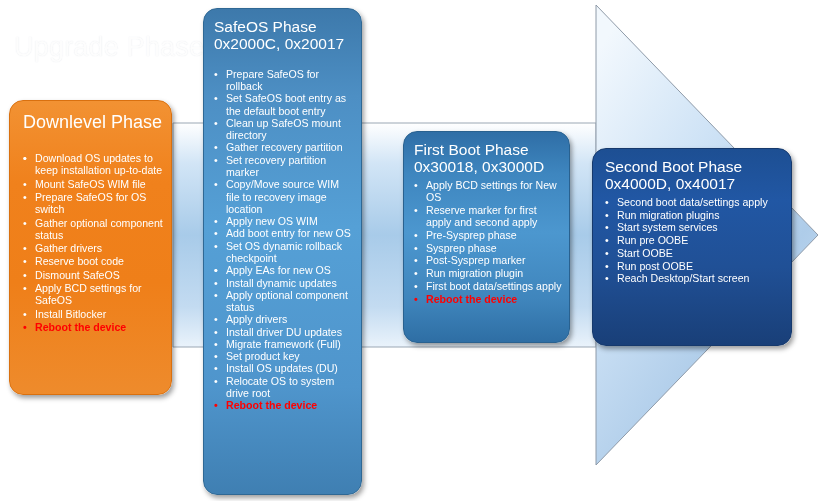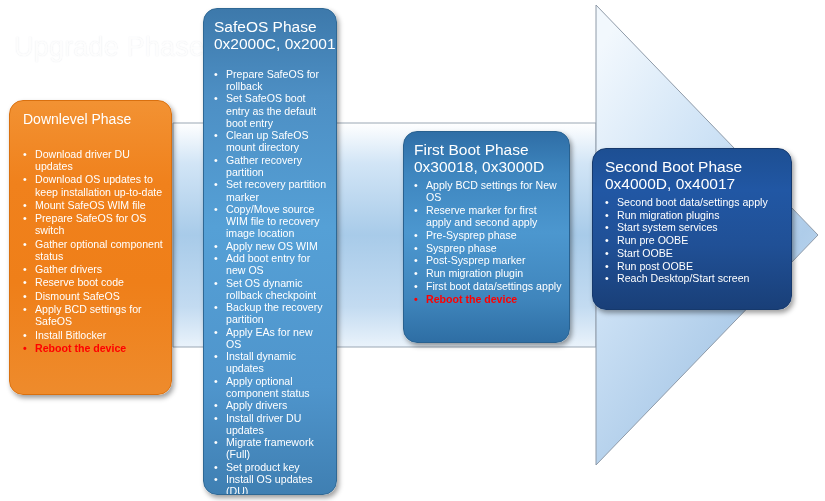--- a/index.html
+++ b/index.html
@@ -87,28 +87,28 @@
   }
 
   
   #card-downlevel {
     left: 9px; top: 100px;
     width: 163px; height: 295px;
     background: linear-gradient(to bottom, #f29233 0%, #f0811c 28%, #ef7f19 62%, #ee8b2c 100%);
     border: 1px solid #d9700f;
   }
   #card-downlevel .phase-inner { padding: 11px 8px 6px 13px; }
-  #card-downlevel .phase-title { font-size: 14px; margin-bottom: 20px; }
+  #card-downlevel .phase-title { font-size: 18px; margin-bottom: 20px; }
   #card-downlevel ul.phase-list { font-size: 10.6px; }
   #card-downlevel ul.phase-list li { margin-bottom: 1px; }
 
   
   #card-safeos {
     left: 203px; top: 8px;
-    width: 134px; height: 487px;
+    width: 159px; height: 487px;
     background: linear-gradient(to bottom, #3d79ab 0%, #4d8fc4 18%, #55a0d6 45%, #4f95cc 78%, #3f7fb2 100%);
     border: 1px solid #2f6894;
   }
   #card-safeos .phase-inner { padding: 9px 6px 5px 10px; }
   #card-safeos .phase-title { font-size: 15.5px; }
   #card-safeos .phase-code { font-size: 15.5px; margin-bottom: 15px; }
   #card-safeos ul.phase-list { font-size: 10.6px; }
   #card-safeos ul.phase-list li { margin-bottom: 0px; }
 
   
@@ -120,21 +120,21 @@
   }
   #card-firstboot .phase-inner { padding: 9px 6px 5px 10px; }
   #card-firstboot .phase-title { font-size: 15.5px; }
   #card-firstboot .phase-code { font-size: 15.5px; margin-bottom: 3px; }
   #card-firstboot ul.phase-list { font-size: 10.6px; }
   #card-firstboot ul.phase-list li { margin-bottom: 0.5px; }
 
   
   #card-secondboot {
     left: 592px; top: 148px;
-    width: 200px; height: 162px;
+    width: 200px; height: 198px;
     background: linear-gradient(to bottom, #1c4e92 0%, #1f54a0 25%, #24539b 55%, #1b4versa 0%, #17407a 100%);
     background: linear-gradient(to bottom, #1d4f93 0%, #2157a4 26%, #205096 60%, #193f78 100%);
     border: 1px solid #16396c;
   }
   #card-secondboot .phase-inner { padding: 9px 6px 5px 12px; }
   #card-secondboot .phase-title { font-size: 15.5px; }
   #card-secondboot .phase-code { font-size: 15.5px; margin-bottom: 3px; }
   #card-secondboot ul.phase-list { font-size: 10.6px; }
   #card-secondboot ul.phase-list li { margin-bottom: 0.5px; }
 </style>
@@ -171,21 +171,21 @@
 
     <path d="M 596,5 L 818,235 L 596,465 Z" fill="url(#headGrad)" stroke="#8e9aa8" stroke-width="1"></path>
   </svg>
 
   <div id="watermark">Upgrade Phases</div>
 
   <div class="phase-card" id="card-downlevel">
     <div class="phase-inner">
       <div class="phase-title">Downlevel Phase</div>
       <ul class="phase-list">
-          <li><span class="bullet">•</span><span>Download driver DU updates</span></li>
+          <li><span class="bullet">•</span></li>
           <li><span class="bullet">•</span><span>Download OS updates to keep installation up-to-date</span></li>
           <li><span class="bullet">•</span><span>Mount SafeOS WIM file</span></li>
           <li><span class="bullet">•</span><span>Prepare SafeOS for OS switch</span></li>
           <li><span class="bullet">•</span><span>Gather optional component status</span></li>
           <li><span class="bullet">•</span><span>Gather drivers</span></li>
           <li><span class="bullet">•</span><span>Reserve boot code</span></li>
           <li><span class="bullet">•</span><span>Dismount SafeOS</span></li>
           <li><span class="bullet">•</span><span>Apply BCD settings for SafeOS</span></li>
           <li><span class="bullet">•</span><span>Install Bitlocker</span></li>
           <li class="reboot"><span class="bullet">•</span><span>Reboot the device</span></li>
@@ -200,30 +200,30 @@
       <ul class="phase-list">
           <li><span class="bullet">•</span><span>Prepare SafeOS for rollback</span></li>
           <li><span class="bullet">•</span><span>Set SafeOS boot entry as the default boot entry</span></li>
           <li><span class="bullet">•</span><span>Clean up SafeOS mount directory</span></li>
           <li><span class="bullet">•</span><span>Gather recovery partition</span></li>
           <li><span class="bullet">•</span><span>Set recovery partition marker</span></li>
           <li><span class="bullet">•</span><span>Copy/Move source WIM file to recovery image location</span></li>
           <li><span class="bullet">•</span><span>Apply new OS WIM</span></li>
           <li><span class="bullet">•</span><span>Add boot entry for new OS</span></li>
           <li><span class="bullet">•</span><span>Set OS dynamic rollback checkpoint</span></li>
-          <li><span class="bullet">•</span><span>Backup the recovery partition</span></li>
+          <li><span class="bullet">•</span></li>
           <li><span class="bullet">•</span><span>Apply EAs for new OS</span></li>
           <li><span class="bullet">•</span><span>Install dynamic updates</span></li>
           <li><span class="bullet">•</span><span>Apply optional component status</span></li>
           <li><span class="bullet">•</span><span>Apply drivers</span></li>
           <li><span class="bullet">•</span><span>Install driver DU updates</span></li>
           <li><span class="bullet">•</span><span>Migrate framework (Full)</span></li>
           <li><span class="bullet">•</span><span>Set product key</span></li>
           <li><span class="bullet">•</span><span>Install OS updates (DU)</span></li>
-          <li><span class="bullet">•</span></li>
+          <li><span class="bullet">•</span><span>Relocate OS to system drive root</span></li>
           <li class="reboot"><span class="bullet">•</span><span>Reboot the device</span></li>
         </ul>
     </div>
   </div>
 
   <div class="phase-card" id="card-firstboot">
     <div class="phase-inner">
       <div class="phase-title">First Boot Phase</div>
       <div class="phase-code">0x30018, 0x3000D</div>
       <ul class="phase-list">

